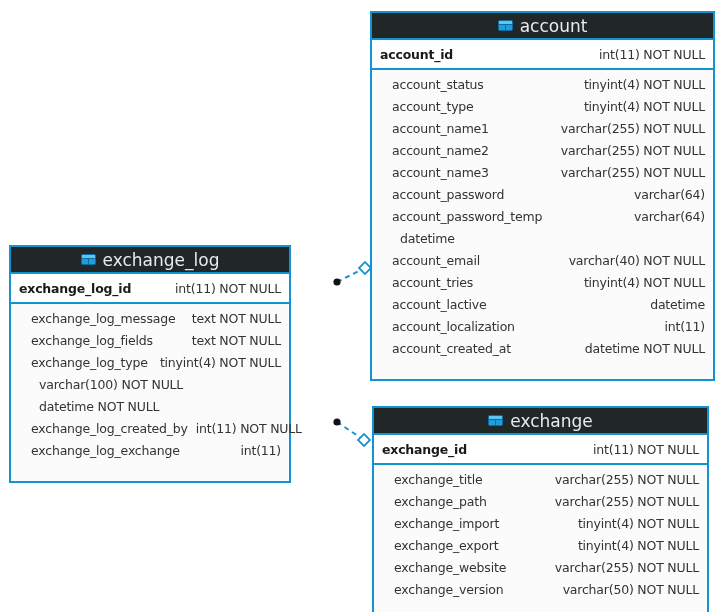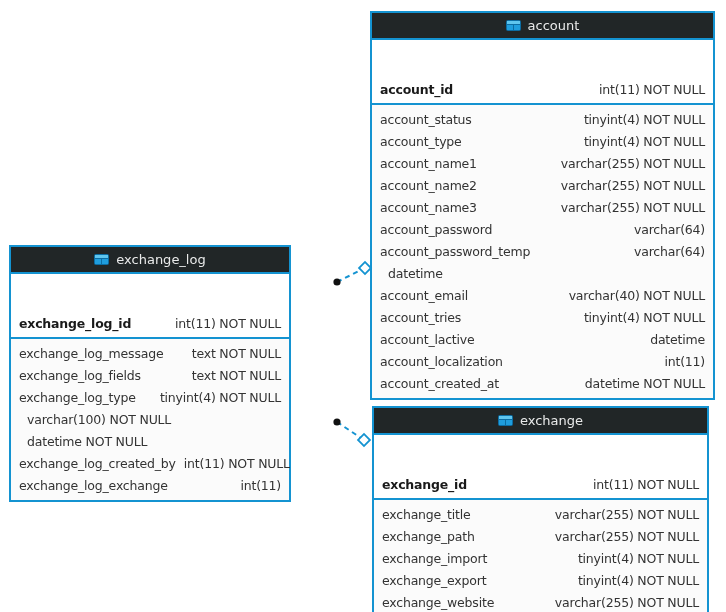--- a/index.html
+++ b/index.html
@@ -13,34 +13,34 @@
     font-family:"DejaVu Sans","Liberation Sans",sans-serif;
   }
   #connector-layer{position:absolute;left:0;top:0;width:726px;height:612px;z-index:5;pointer-events:none;}
   .db-table{
     position:absolute;z-index:2;box-sizing:border-box;
     border:2px solid var(--blue);background:var(--row-bg);
   }
   .db-header{
     height:25px;background:var(--hdr-bg);color:var(--hdr-text);
     display:flex;align-items:center;justify-content:center;gap:7px;
-    font-size:13px;border-bottom:2px solid var(--blue);
+    font-size:17px;border-bottom:2px solid var(--blue);
   }
   .tbl-icon{
     width:15px;height:11px;box-sizing:border-box;border-radius:2px;
     display:grid;grid-template-rows:3px 1fr;grid-template-columns:1fr 1fr;
     gap:1px;padding:1px;background:#0c6da3;flex:0 0 auto;
   }
   .tbl-icon .t{grid-column:1 / span 2;background:var(--icon-light);}
   .tbl-icon .c{background:var(--icon-blue);}
   .pk-section{background:var(--pk-bg);border-bottom:2px solid var(--blue);padding:2px 8px;}
-  .fields{padding:3px 8px 4px;background:var(--row-bg);}
+  .fields{padding:3px 8px 20px;background:var(--row-bg);margin-left:12px;}
   .row{display:flex;justify-content:space-between;align-items:center;height:22px;
        font-size:12.5px;letter-spacing:-0.2px;color:var(--text);white-space:nowrap;}
-  .pk-section .row{height:24px;margin-top:35px;}
+  .pk-section .row{height:24px;}
   .fname{text-align:left;}
   .ftype{text-align:left;margin-left:8px;}
   .pk-section .fname{font-weight:bold;color:#1a1a1a;}
 </style>
 </head>
 <body>
 
 <div id="canvas">
   <svg id="connector-layer" width="726" height="612" viewBox="0 0 726 612" xmlns="http://www.w3.org/2000/svg">
       <g>

